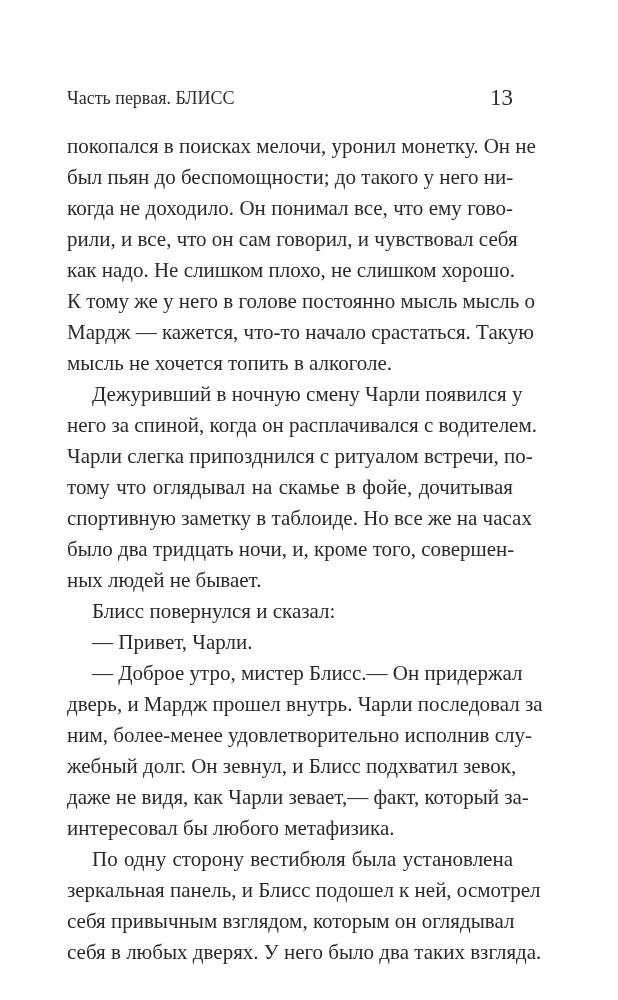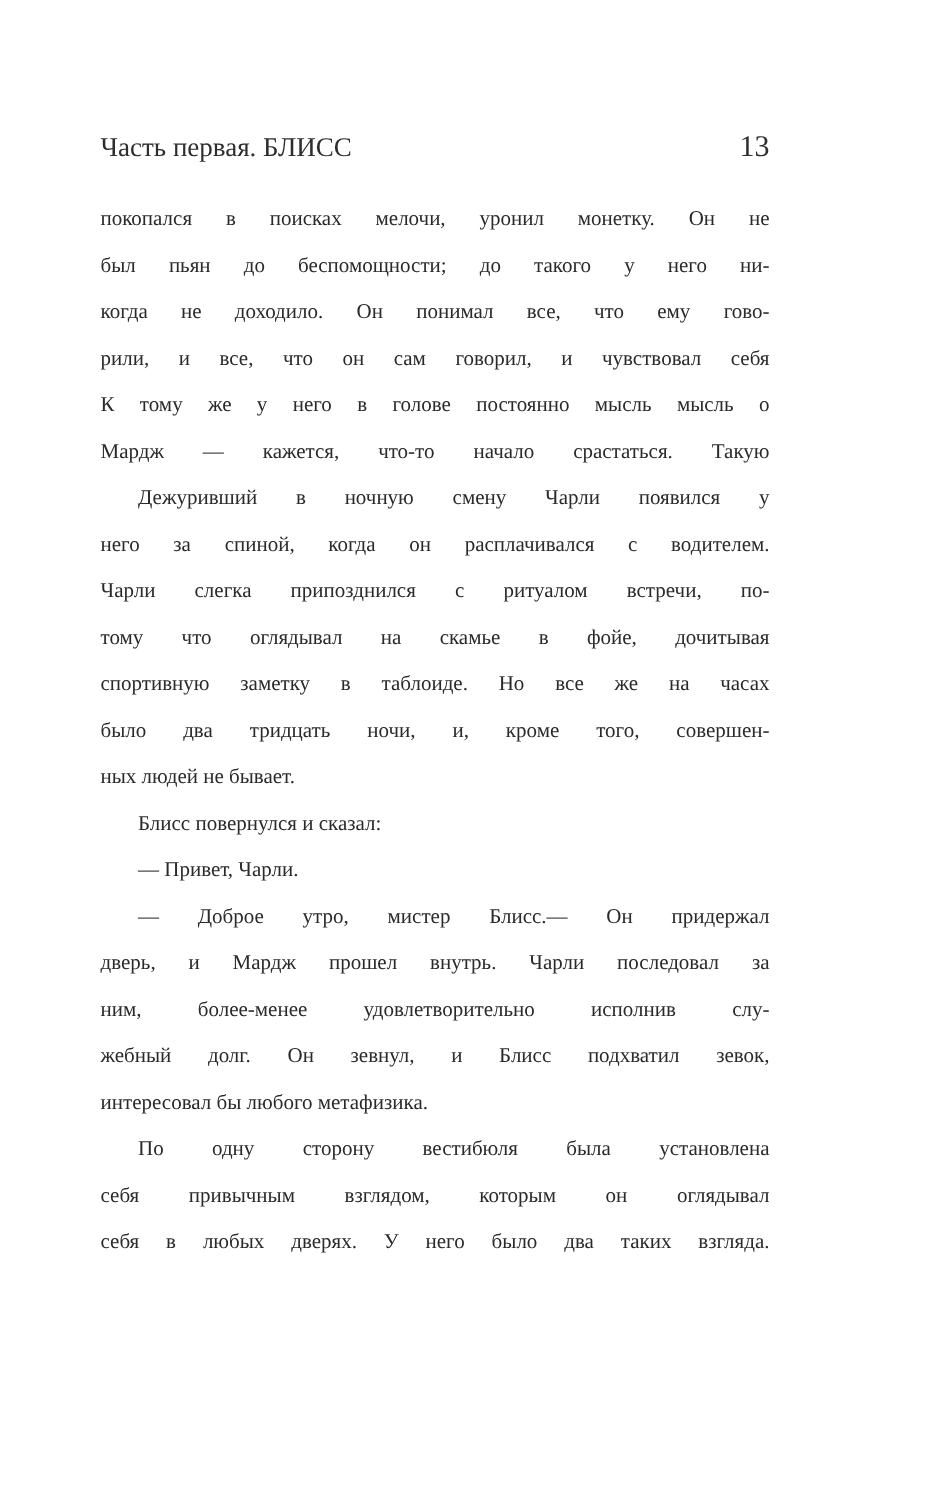--- a/index.html
+++ b/index.html
@@ -35,32 +35,32 @@
     .running-title {
       position: absolute;
       left: 0;
       top: 0;
       white-space: nowrap;
     }
     .page-number {
       position: absolute;
       right: 0;
       top: 0;
-      font-size: 20px;
+      font-size: 23px;
     }
     .body-text {
       position: absolute;
       left: 67px;
       top: 131px;
       width: 446px;
     }
     .line {
       display: block;
       height: 31px;
-      font-size: 14px;
+      font-size: 21px;
       line-height: 31px;
       white-space: nowrap;
       text-align: justify;
       text-align-last: justify;
       overflow: visible;
     }
     .line.last {
       text-align-last: left;
     }
     .line.indent {
@@ -75,37 +75,41 @@
   <div class="running-header">
     <span class="running-title">Часть первая. БЛИСС</span>
     <span class="page-number">13</span>
   </div>
 
   <div class="body-text">
     <span class="line">покопался в поисках мелочи, уронил монетку. Он не</span>
     <span class="line">был пьян до беспомощности; до такого у него ни-</span>
     <span class="line">когда не доходило. Он понимал все, что ему гово-</span>
     <span class="line">рили, и все, что он сам говорил, и чувствовал себя</span>
+    <span class="line">как надо. Не слишком плохо, не слишком хорошо.</span>
     <span class="line">К тому же у него в голове постоянно мысль мысль о</span>
     <span class="line">Мардж — кажется, что-то начало срастаться. Такую</span>
+    <span class="line last">мысль не хочется топить в алкоголе.</span>
     <span class="line indent">Дежуривший в ночную смену Чарли появился у</span>
     <span class="line">него за спиной, когда он расплачивался с водителем.</span>
     <span class="line">Чарли слегка припозднился с ритуалом встречи, по-</span>
     <span class="line">тому что оглядывал на скамье в фойе, дочитывая</span>
     <span class="line">спортивную заметку в таблоиде. Но все же на часах</span>
     <span class="line">было два тридцать ночи, и, кроме того, совершен-</span>
     <span class="line last">ных людей не бывает.</span>
     <span class="line indent last">Блисс повернулся и сказал:</span>
     <span class="line indent last">— Привет, Чарли.</span>
     <span class="line indent">— Доброе утро, мистер Блисс.— Он придержал</span>
     <span class="line">дверь, и Мардж прошел внутрь. Чарли последовал за</span>
     <span class="line">ним, более-менее удовлетворительно исполнив слу-</span>
     <span class="line">жебный долг. Он зевнул, и Блисс подхватил зевок,</span>
+    <span class="line">даже не видя, как Чарли зевает,— факт, который за-</span>
     <span class="line last">интересовал бы любого метафизика.</span>
     <span class="line indent">По одну сторону вестибюля была установлена</span>
+    <span class="line">зеркальная панель, и Блисс подошел к ней, осмотрел</span>
     <span class="line">себя привычным взглядом, которым он оглядывал</span>
     <span class="line">себя в любых дверях. У него было два таких взгляда.</span>
 
     <span class="line">
       
     </span>
 
   </div>
 
 </div>

